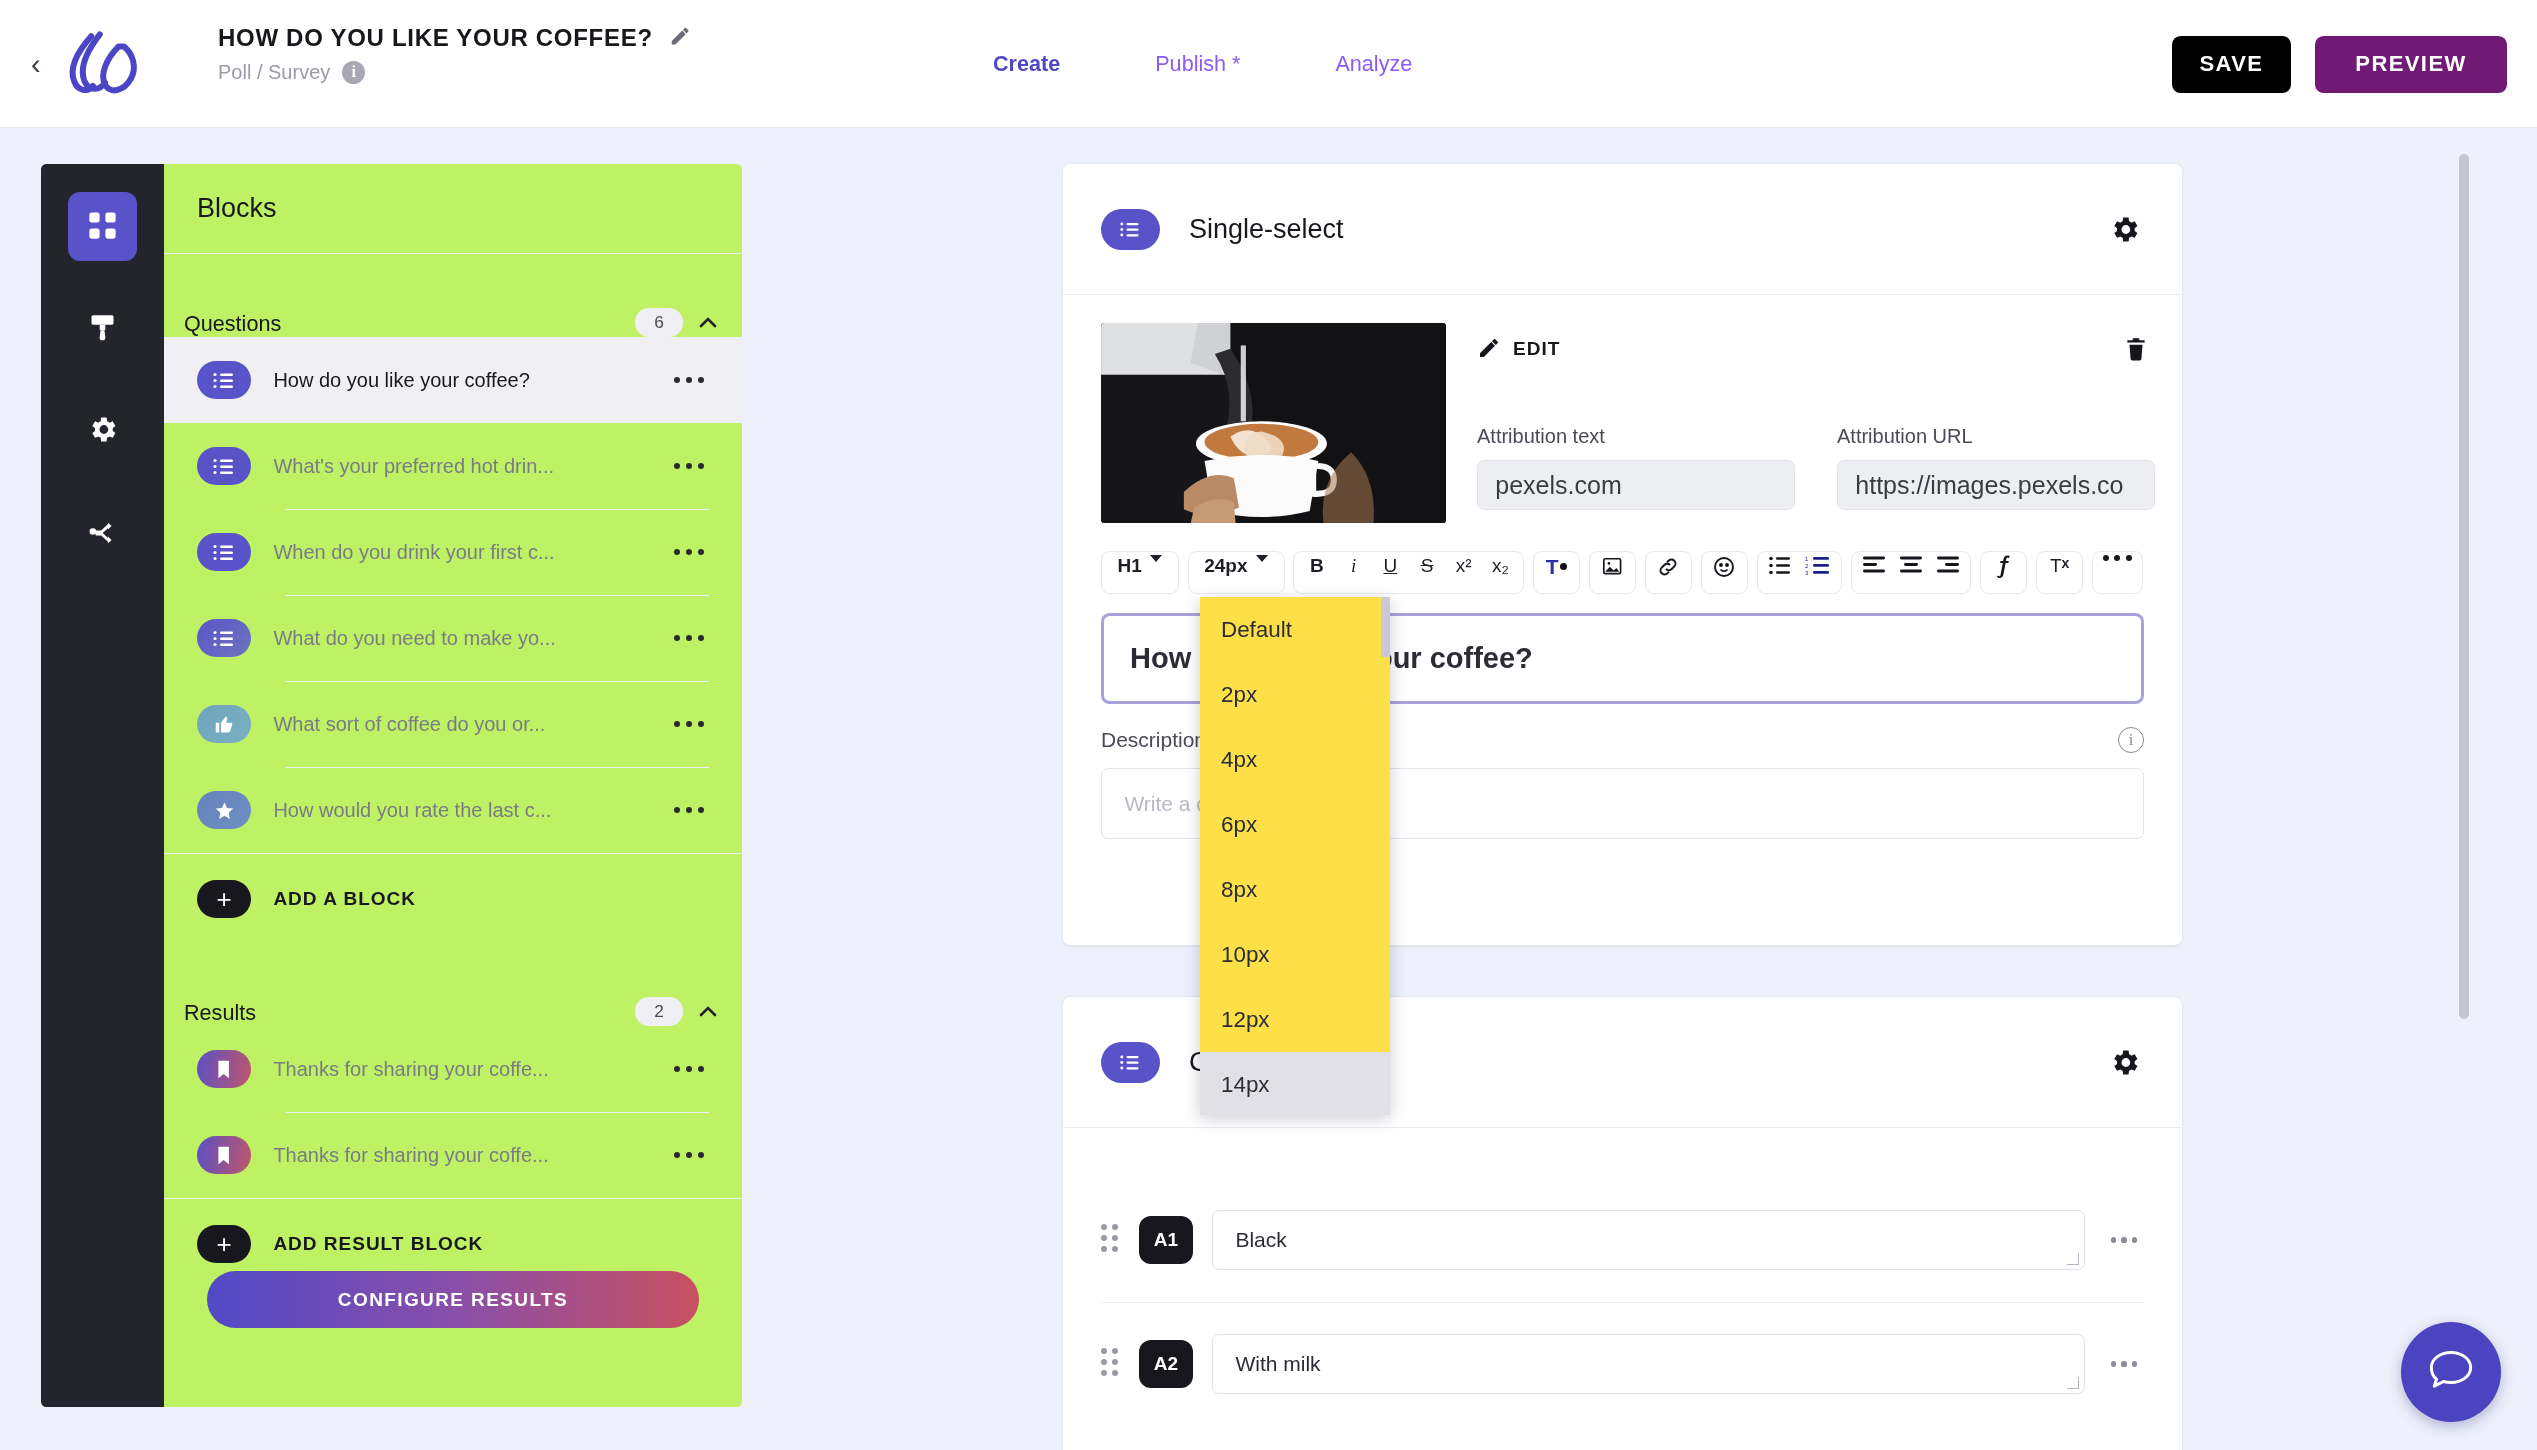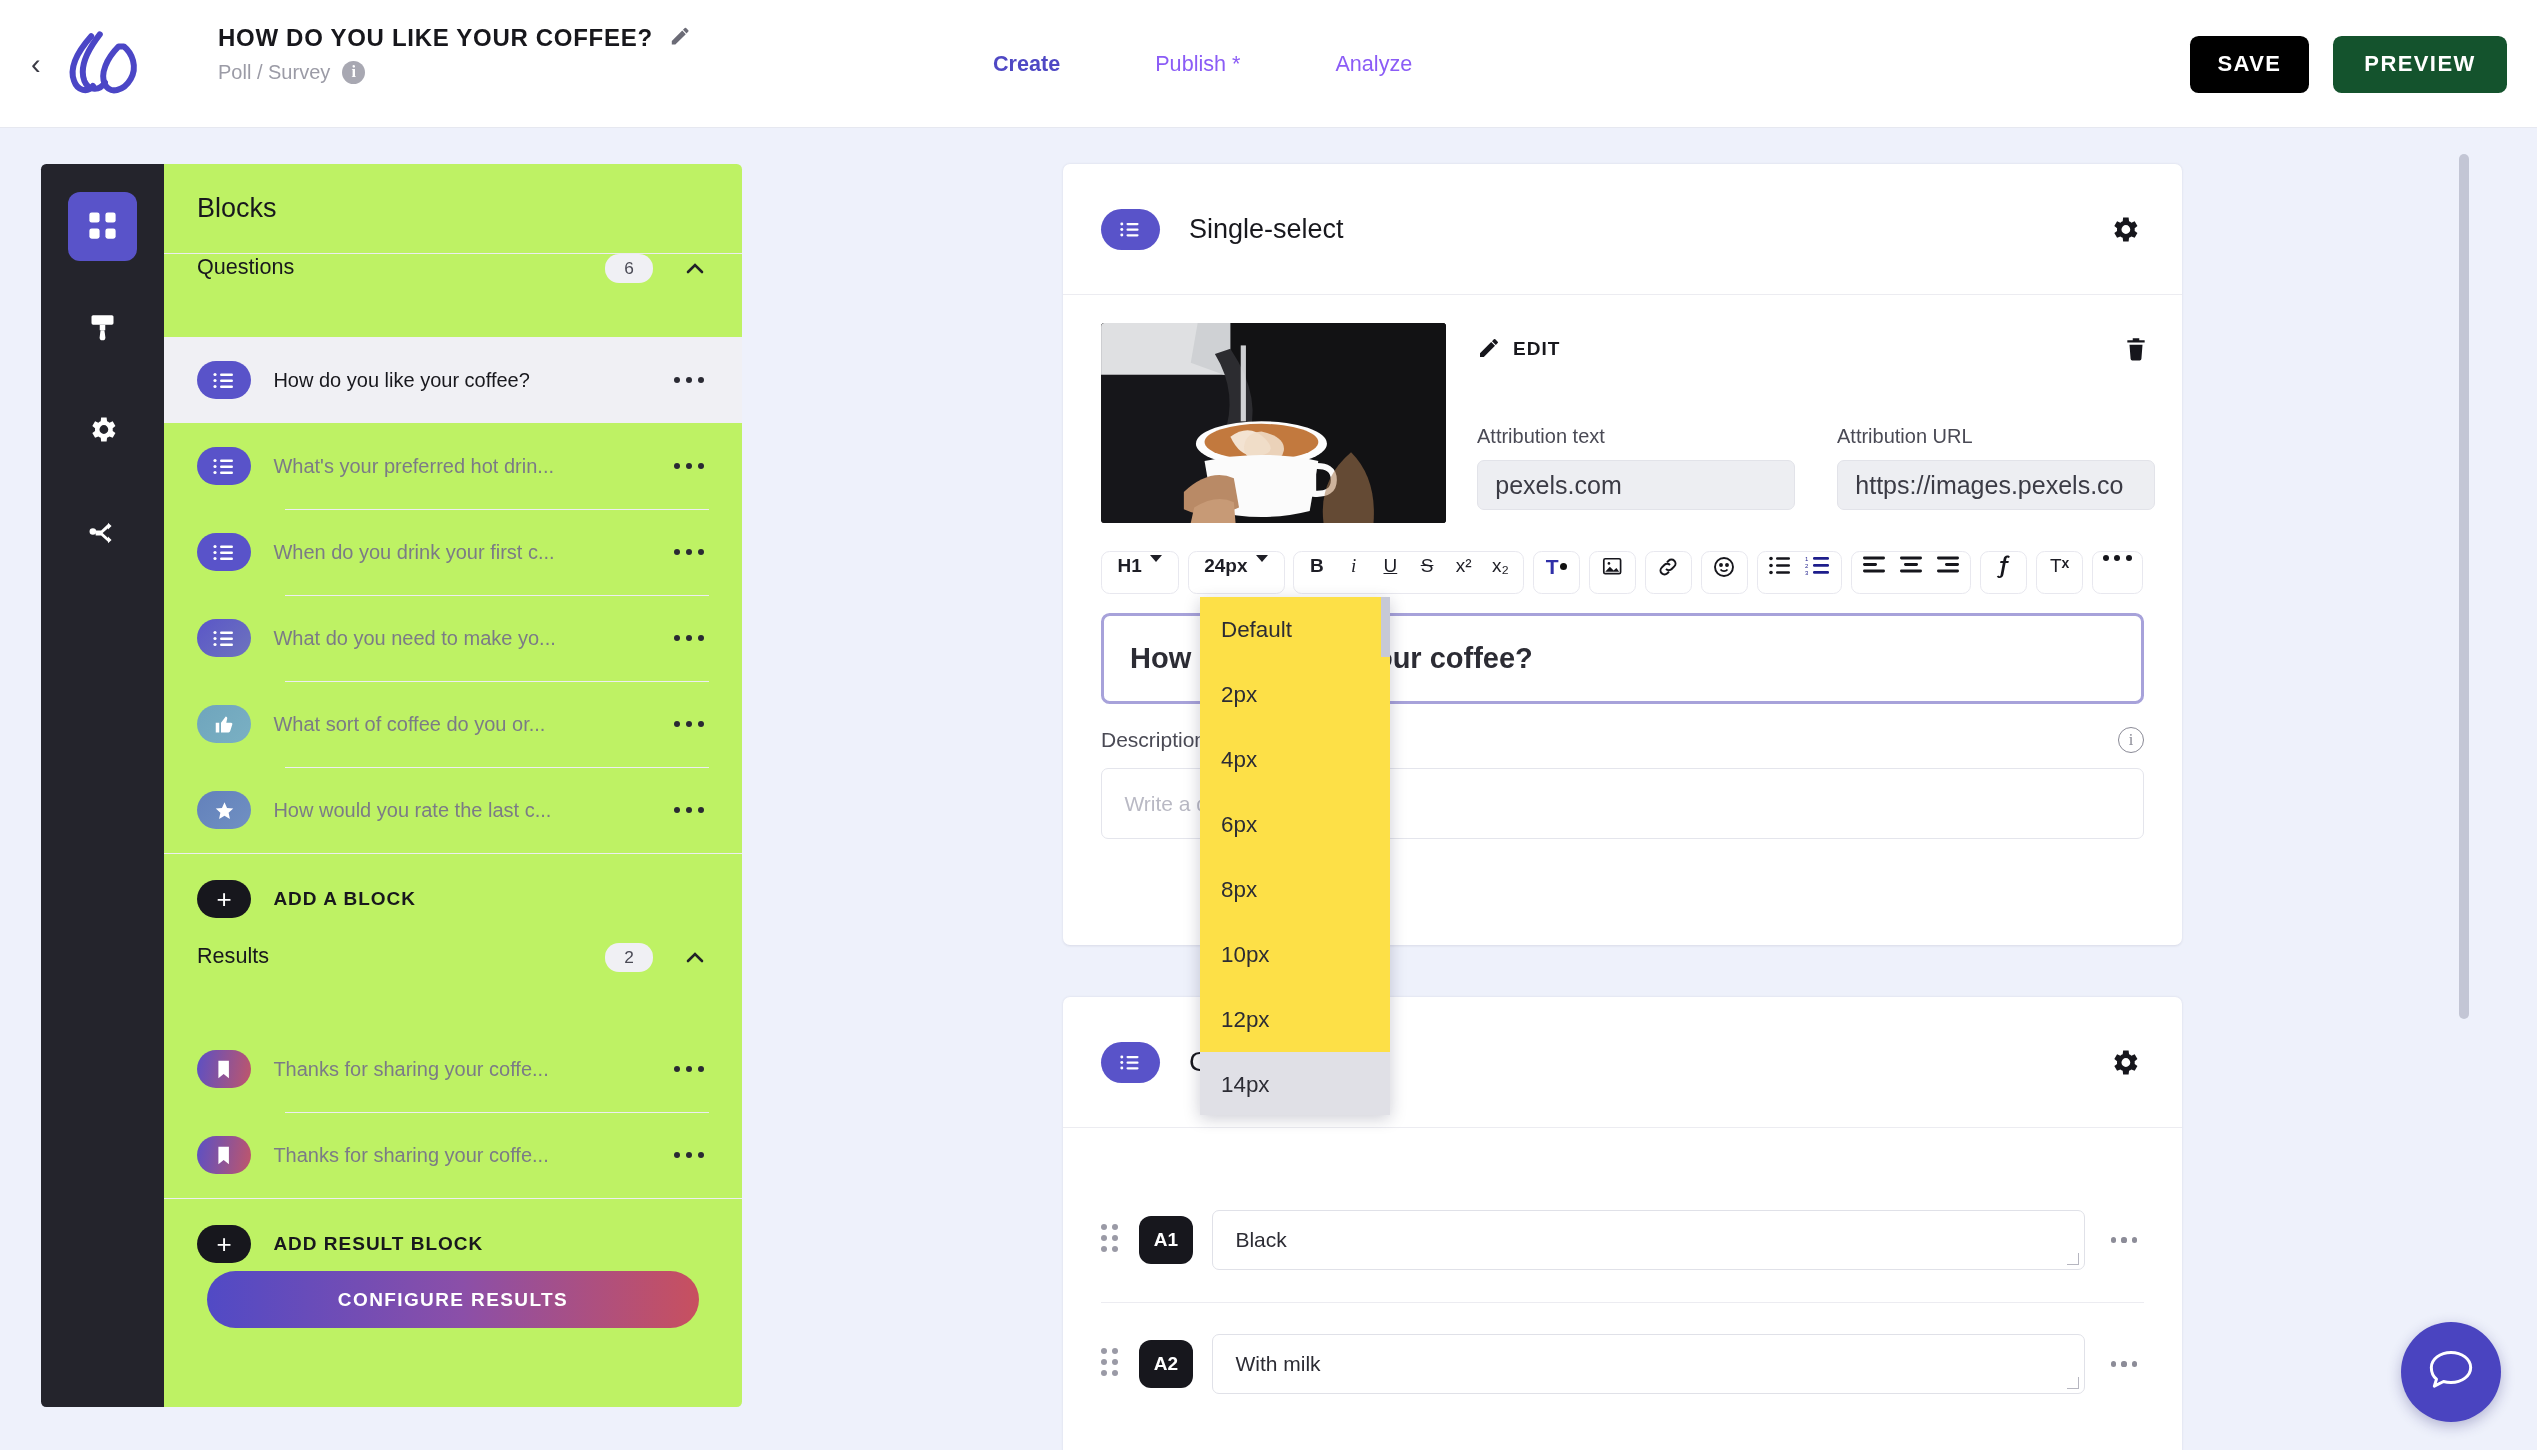--- a/index.html
+++ b/index.html
@@ -45,21 +45,21 @@
   .top-actions {
     position: absolute; right: 31px; top: 0; height: 128px;
     display: flex; align-items: center; gap: 24px;
   }
   .btn-save, .btn-preview {
     height: 57px; border-radius: 8.6px; color: #fff; font-size: 22px;
     font-weight: bold; letter-spacing: 1.4px;
     display: flex; align-items: center; justify-content: center;
   }
   .btn-save { background: #000000; width: 119px; }
-  .btn-preview { background: #14532d; width: 174px; }
+  .btn-preview { background: #701a75; width: 192px; }
 
   
   .rail {
     position: absolute; left: 41px; top: 164px; width: 123px; height: 1243px;
     background: #24242c; border-radius: 5.2px 0 0 5.2px;
     display: flex; flex-direction: column; align-items: center; padding-top: 28px; gap: 33px;
   }
   .rail-btn {
     width: 69px; height: 69px; border-radius: 12px;
     display: flex; align-items: center; justify-content: center;
@@ -71,21 +71,21 @@
     position: absolute; left: 164px; top: 164px; width: 578px; height: 1243px;
     background: #bef264; border-radius: 0 5.2px 5.2px 0;
   }
   .blocks-head {
     height: 90px; display: flex; align-items: center; padding: 0 33px;
     border-bottom: 0.9px solid #ececf1;
   }
   .blocks-head-title { font-size: 27px; color: #18181d; }
 
   .section-head {
-    height: 83px; display: flex; align-items: flex-start; padding: 0 33px; gap: 27px;
+    height: 83px; display: flex; align-items: flex-end; padding: 0 20px; gap: 10px;
   }
   .section-title { font-size: 21.6px; color: #18181d; flex: 1; }
   .count-pill {
     background: #f0f0f4; border-radius: 14px; min-width: 48px; height: 29px;
     font-size: 17.3px; color: #4a4a55;
     display: flex; align-items: center; justify-content: center; padding: 0 12px;
   }
   .chev-up {
     width: 29px; height: 29px; display: flex; align-items: center; justify-content: center;
     color: #222228;

